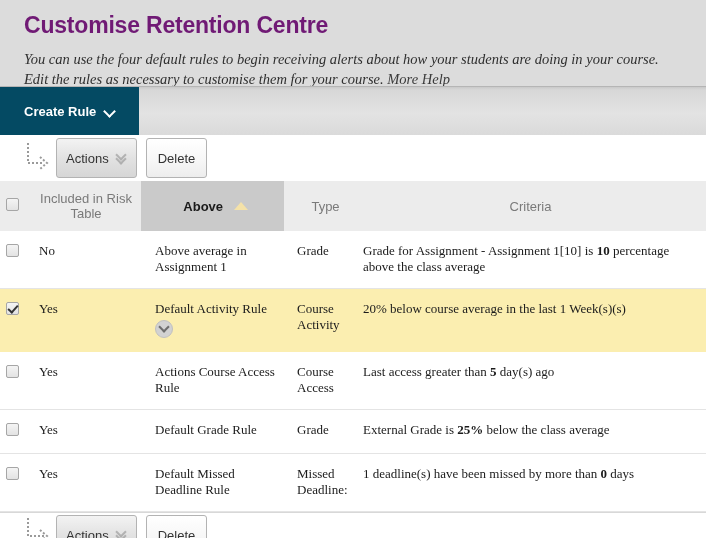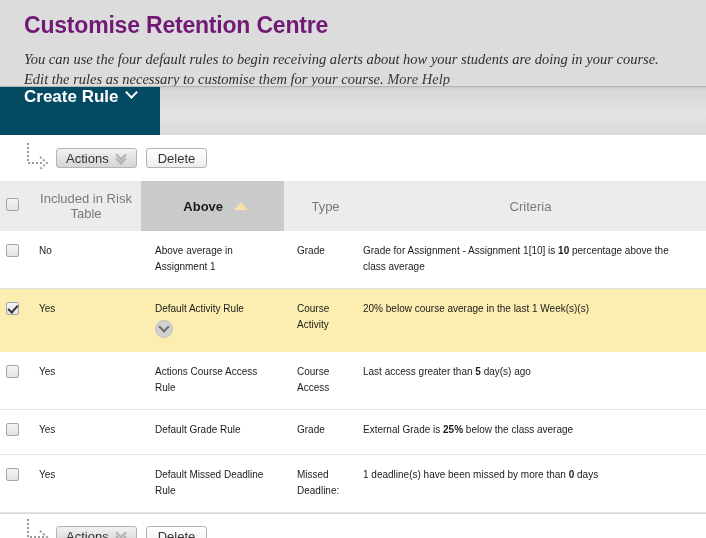--- a/index.html
+++ b/index.html
@@ -53,23 +53,24 @@
     height: 48px;
     background: linear-gradient(to bottom, #c9c9c9 0%, #d7d7d7 6%, #e3e3e3 55%, #dadada 100%);
     border-top: 1px solid #b5b5b5;
     display: flex;
     align-items: stretch;
     position: relative;
   }
   .create-rule-btn {
     background: #044a63;
     color: #ffffff;
-    font-size: 17px;
+    font-size: 13px;
     font-weight: bold;
     display: flex;
+    align-items: center;
     gap: 9px;
     padding: 0 22px 0 24px;
     cursor: pointer;
     min-width: 93px;
   }
   .chevron-dn {
     display: inline-block;
     width: 11px;
     height: 11px;
     position: relative;
@@ -113,21 +114,21 @@
     font-size: 13px;
     color: #333333;
     border: 1px solid #b3b3b3;
     border-radius: 3px;
     padding: 4px 9px;
     display: inline-flex;
     align-items: center;
     gap: 7px;
     cursor: pointer;
     line-height: 15px;
-    height: 20px;
+    height: 40px;
     box-sizing: border-box;
   }
   .btn-actions {
     background: linear-gradient(to bottom, #f3f3f3 0%, #e2e2e2 50%, #d6d6d6 100%);
     margin-right: 9px;
   }
   .btn-delete {
     background: linear-gradient(to bottom, #ffffff 0%, #f7f7f7 55%, #ededed 100%);
     padding: 4px 11px;
   }
@@ -196,21 +197,22 @@
     position: relative;
     top: -1px;
   }
 
   tbody td {
     border-bottom: 1px solid #e4e4e4;
     vertical-align: top;
     padding: 12px 8px 13px 0;
     color: #1b1b1b;
     line-height: 16px;
-    font-size: 10px;
+    font-size: 13px;
+    font-family: Liberation Serif, serif;
   }
   tbody td.td-check { text-align: center; padding-left: 0; padding-top: 13px; }
   tbody td.td-incl  { padding-left: 6px; color: #1b1b1b; }
   tbody td.td-name  { padding-left: 14px; }
   tbody td.td-type  { padding-left: 13px; }
   tbody td.td-crit  { padding-left: 1px; padding-right: 16px; }
   tbody tr.selected td {
     background: #fbeeb0;
     border-bottom: 1px solid #fbeeb0;
   }

